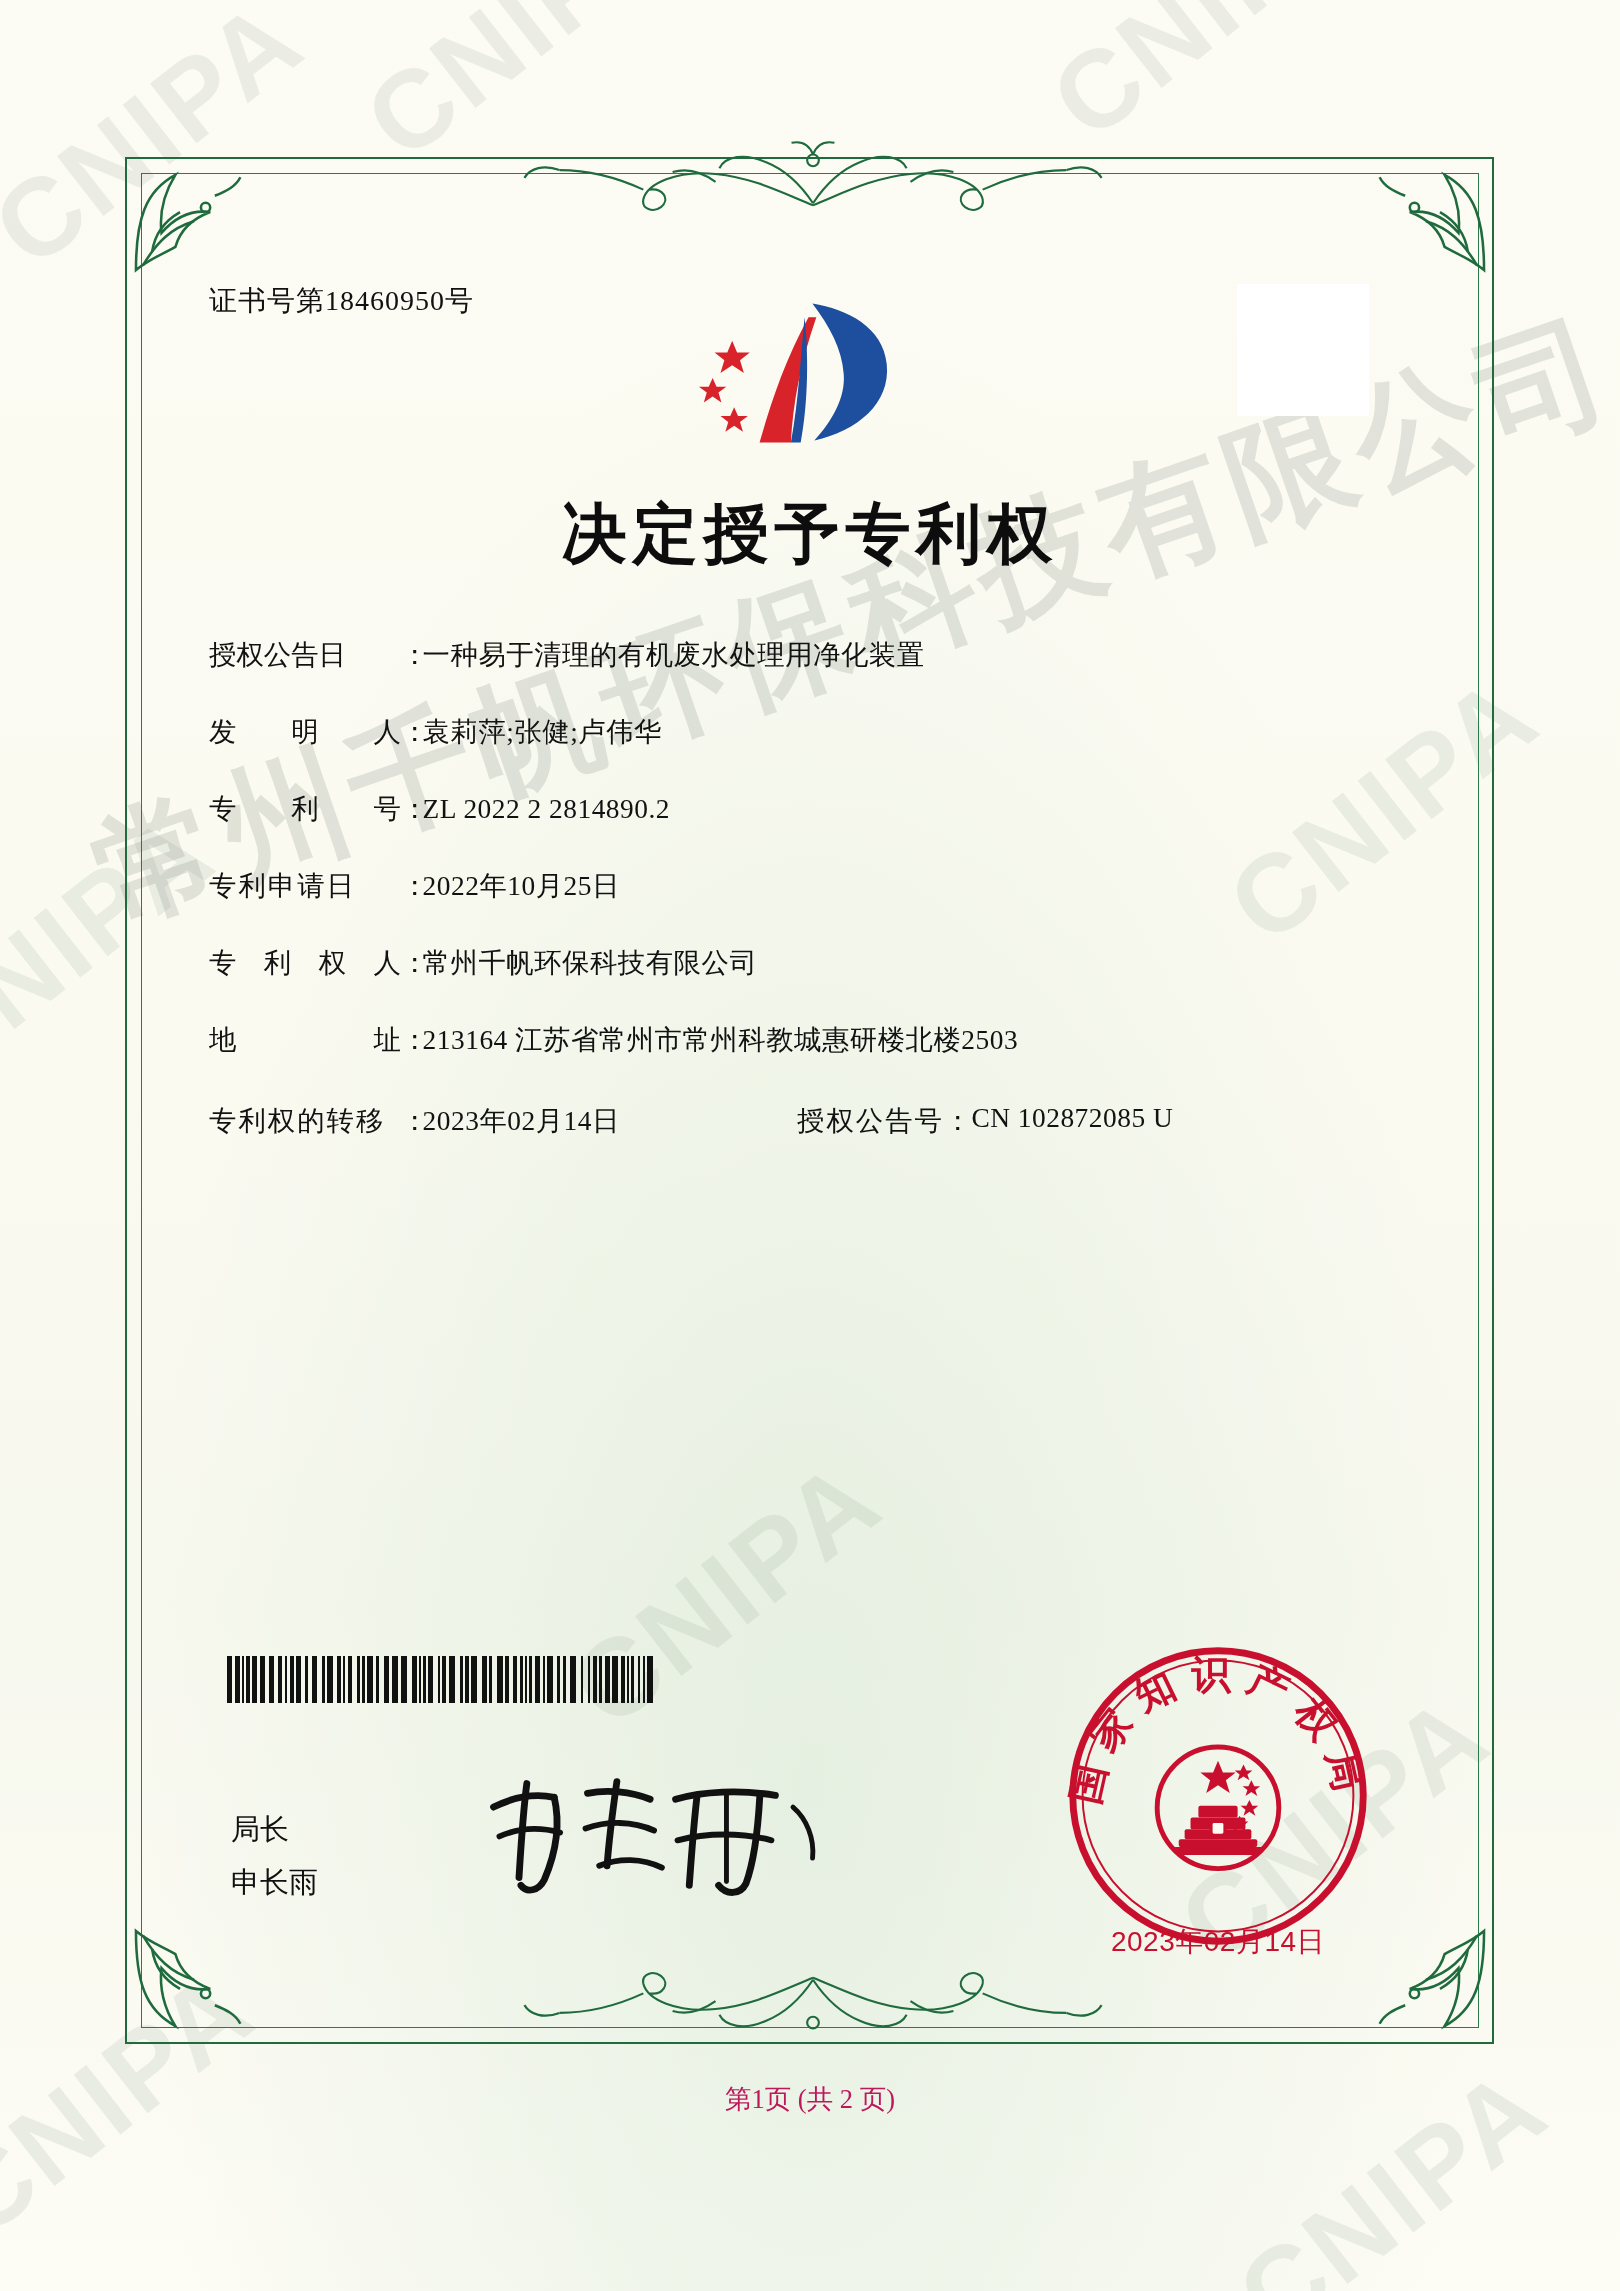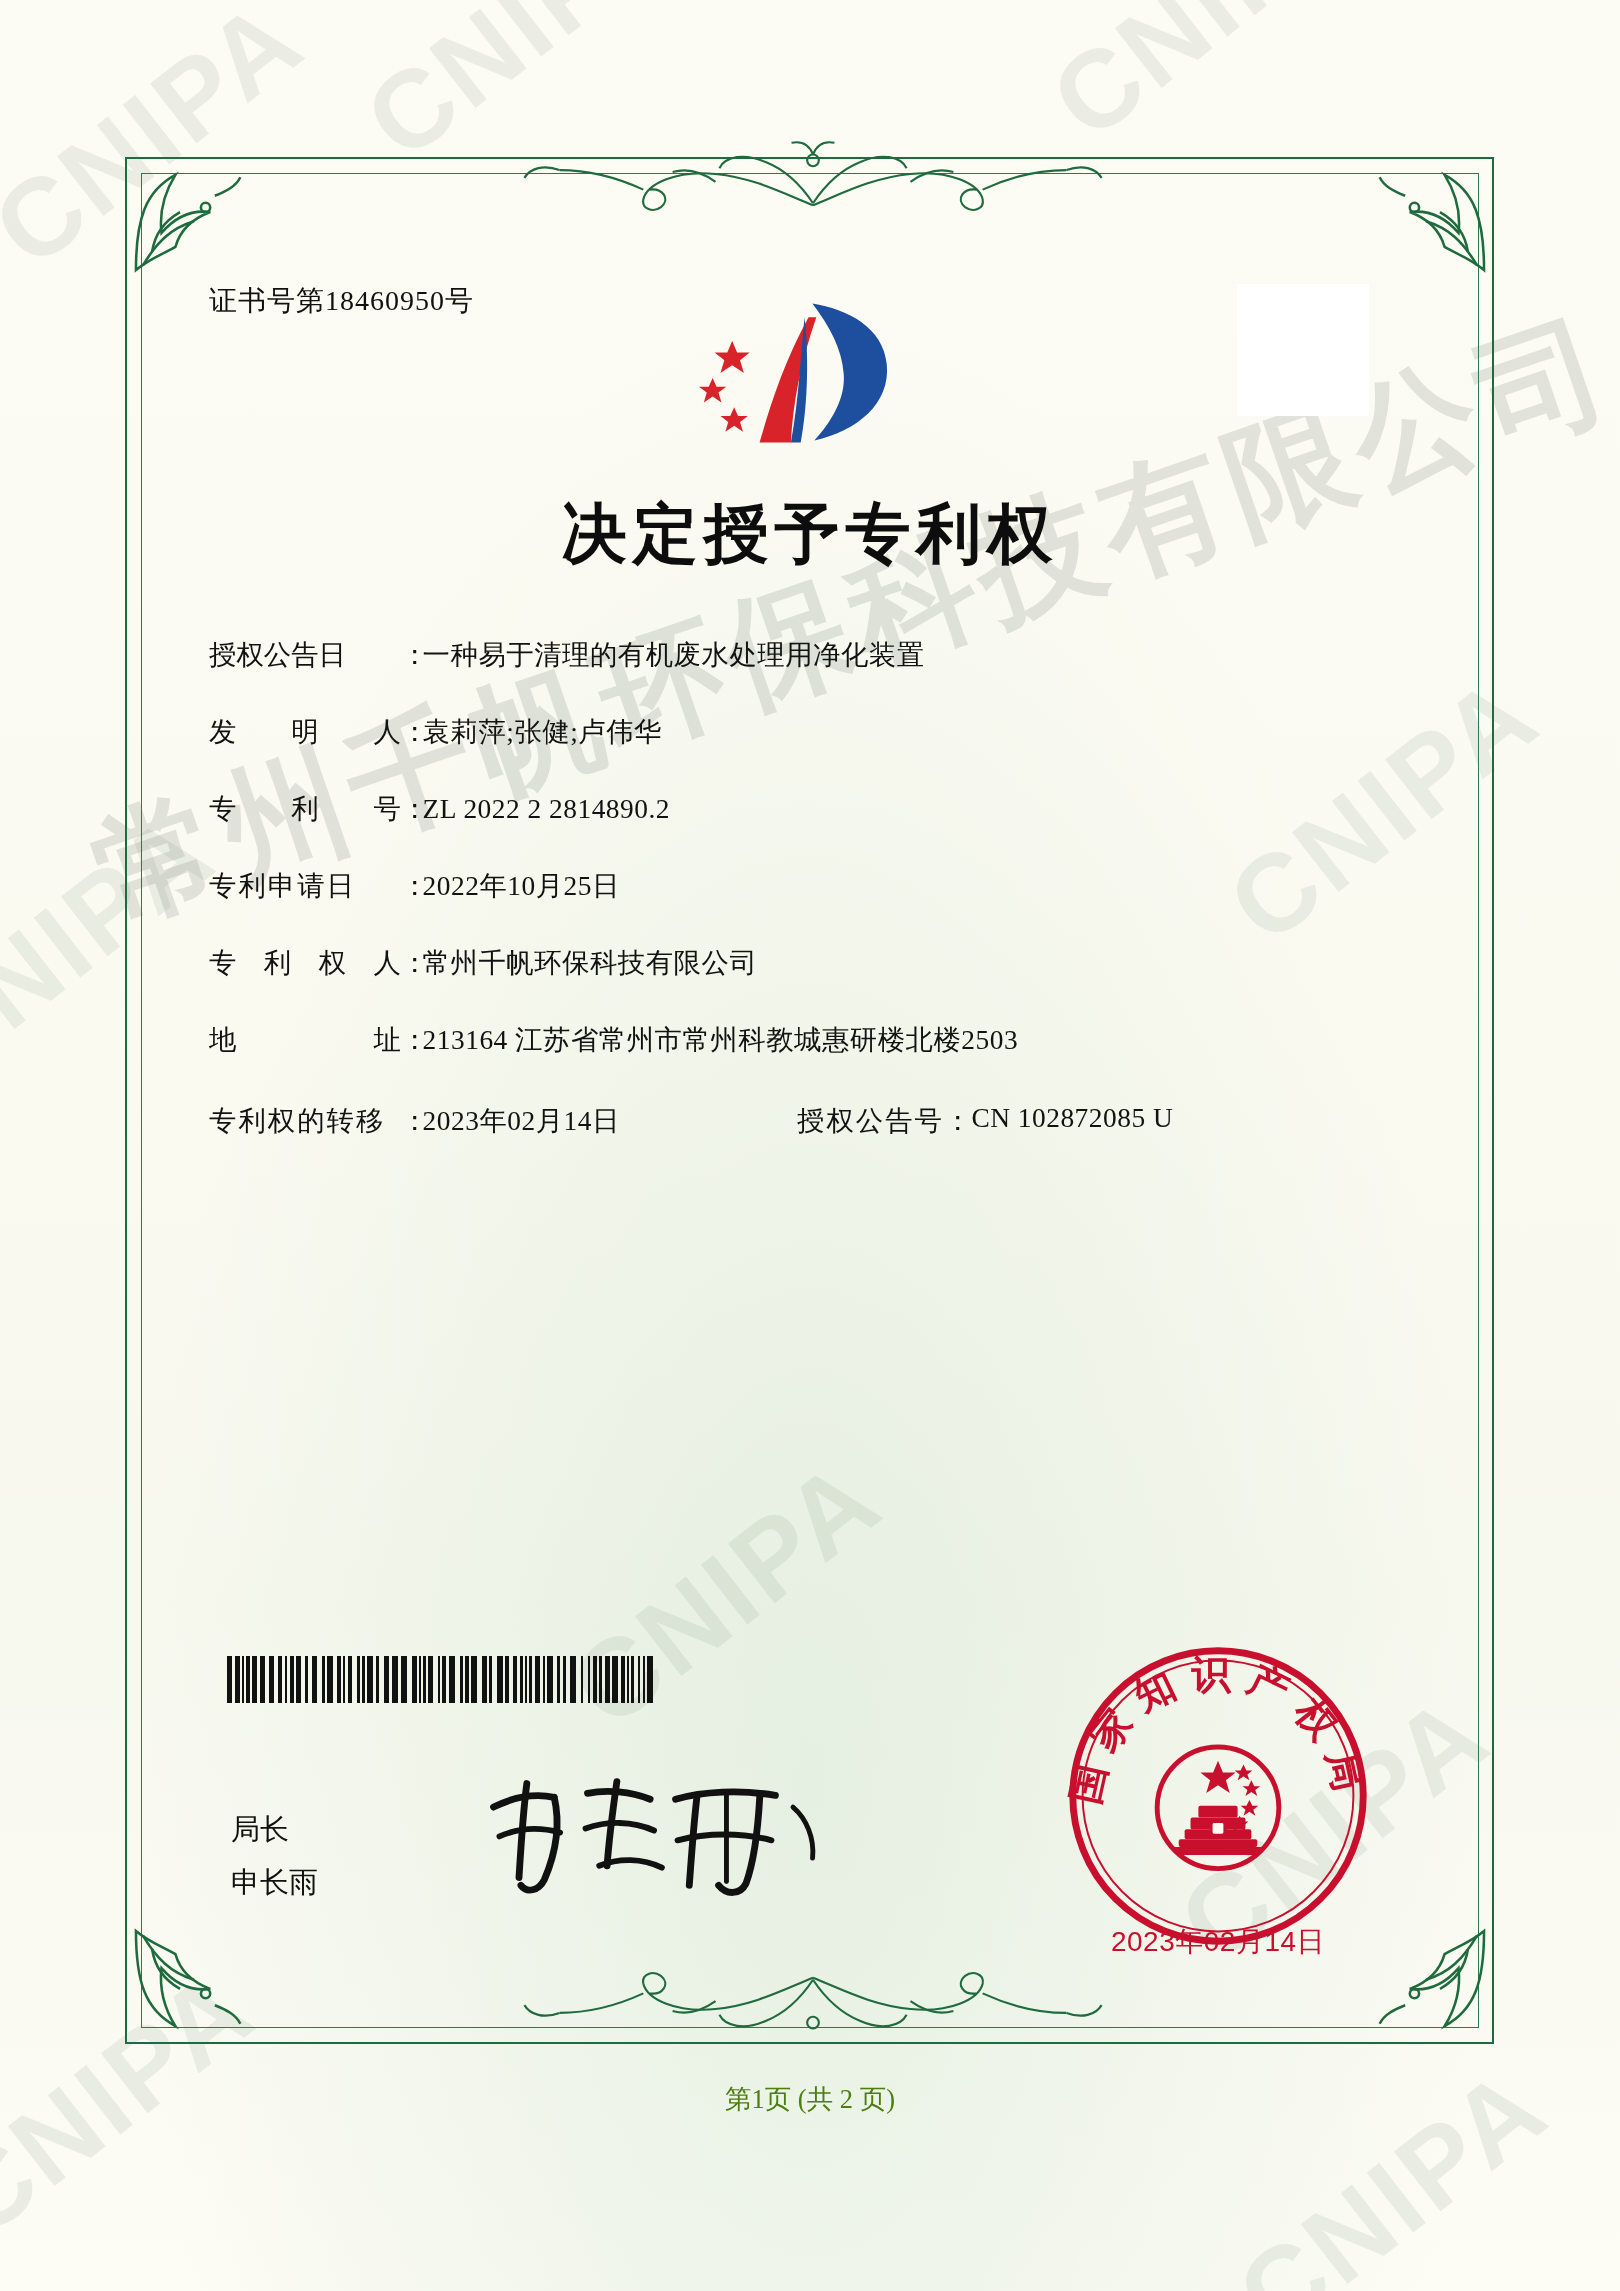--- a/index.html
+++ b/index.html
@@ -275,21 +275,21 @@
   }
 
   
   .page-num {
     position: absolute;
     left: 0;
     right: 0;
     top: 2081px;
     text-align: center;
     font-size: 26.5px;
-    color: #4d7c0f;
+    color: #be185d;
   }
   .footer-note {
     position: absolute;
     left: 0;
     right: 0;
     top: 2200px;
     text-align: center;
     font-size: 30px;
     font-weight: 700;
     color: #111;

